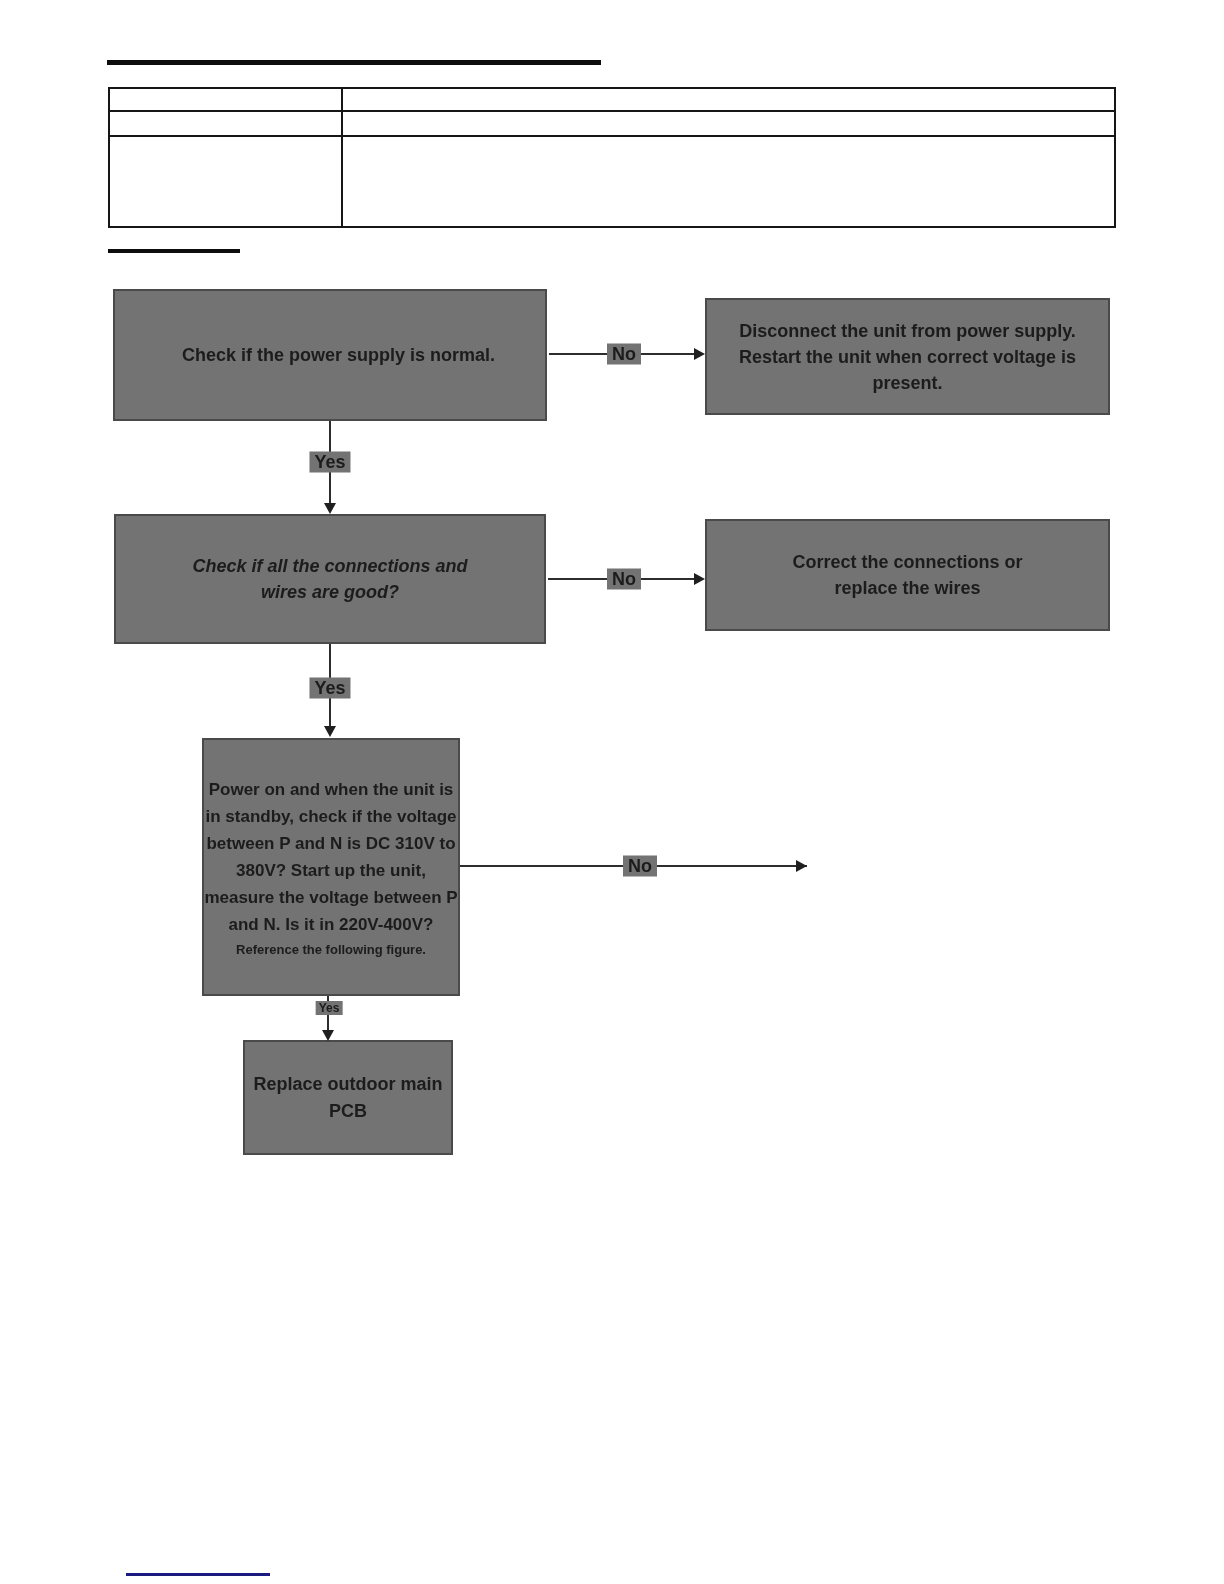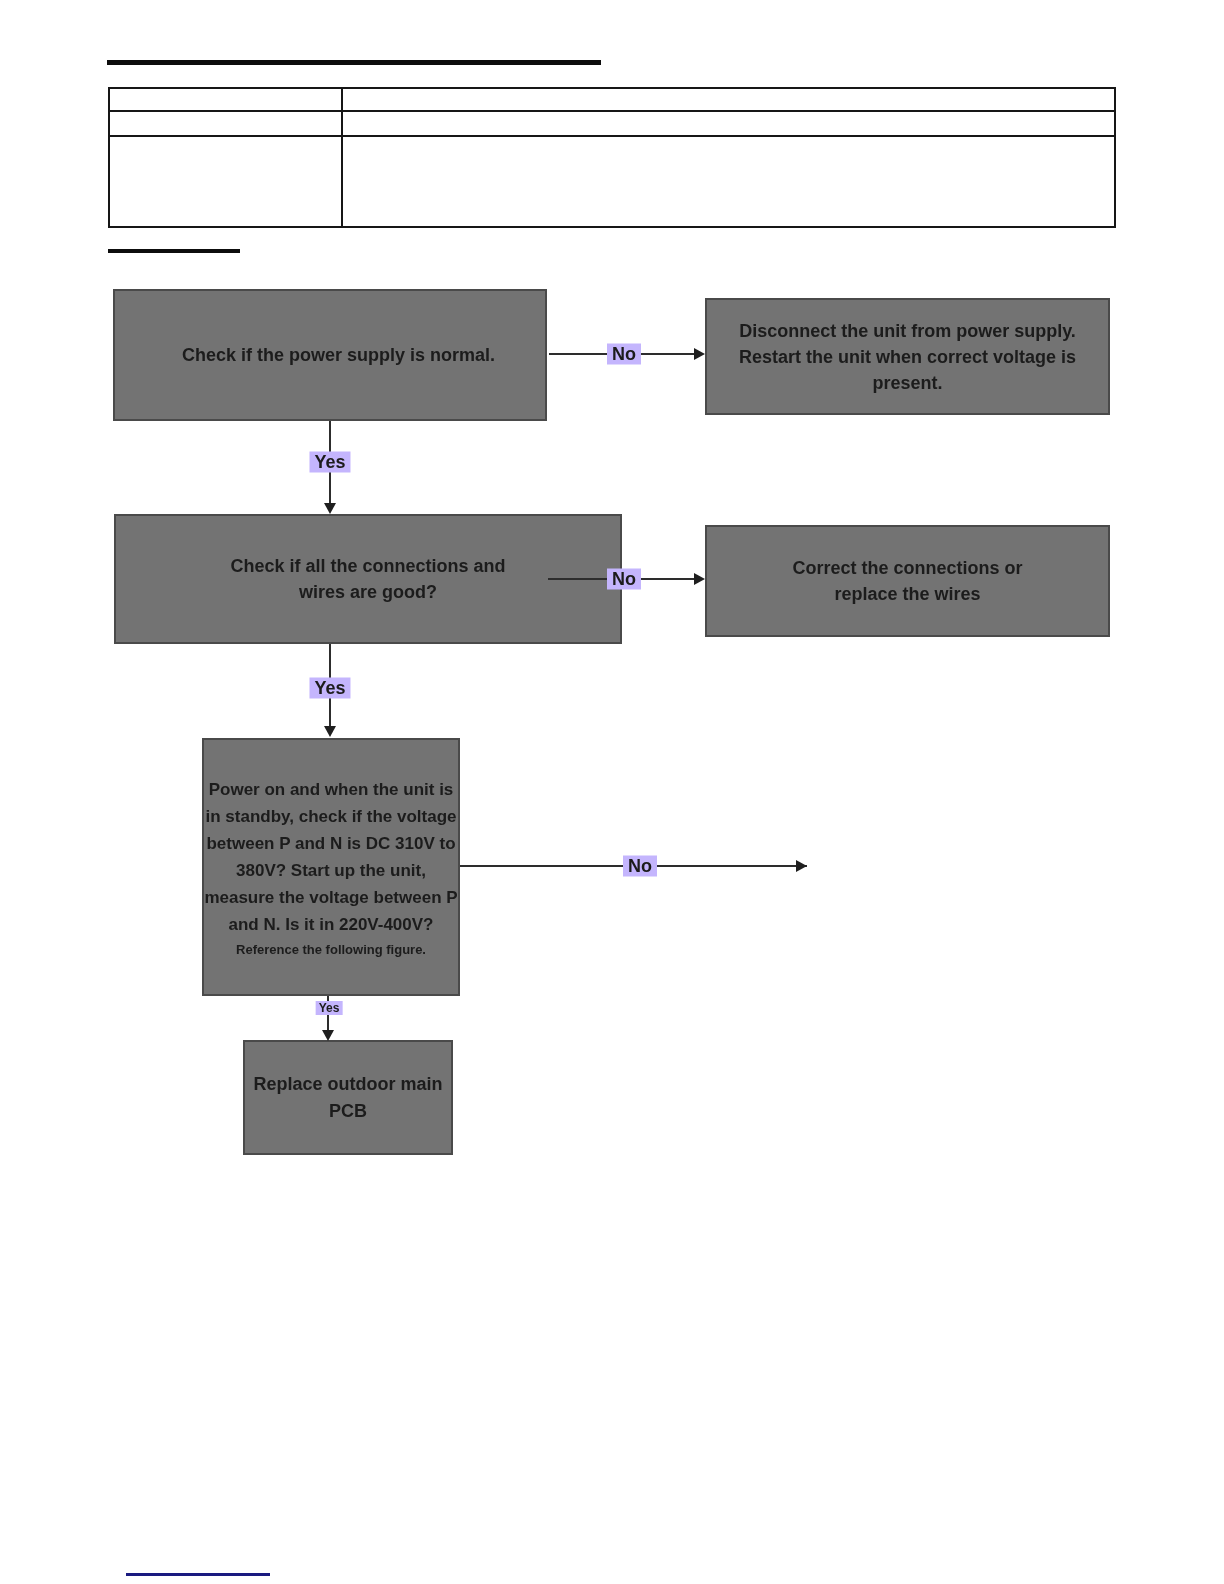--- a/index.html
+++ b/index.html
@@ -47,22 +47,22 @@
     justify-content: center;
     text-align: center;
     font-weight: bold;
     font-size: 18px;
     line-height: 26px;
     color: #1c1c1c;
     box-sizing: border-box;
   }
   .box-check-power       { left: 113px; top: 289px;  width: 434px; height: 132px; padding-left: 17px; }
   .box-disconnect        { left: 705px; top: 298px;  width: 405px; height: 117px; }
-  .box-check-connections { left: 114px; top: 514px;  width: 508px; height: 130px; }
-  .box-correct           { left: 705px; top: 519px;  width: 405px; height: 112px; margin-top: 6px; }
+  .box-check-connections { left: 114px; top: 514px;  width: 432px; height: 130px; font-style: italic; }
+  .box-correct           { left: 705px; top: 519px;  width: 405px; height: 112px; }
   .box-check-voltage     { left: 202px; top: 738px;  width: 258px; height: 258px;
                            font-size: 17px; line-height: 27px; align-items: center; }
   .box-replace-ipm       { left: 818px; top: 807px;  width: 168px; height: 112px; line-height: 27px; }
   .box-replace-pcb       { left: 243px; top: 1040px; width: 210px; height: 115px; line-height: 27px; }
 
   .wrap-380 { max-width: 380px; }
   .wrap-280 { max-width: 280px; }
   .wrap-260 { max-width: 260px; }
   .fc-note  { font-size: 13px; line-height: 16px; margin-top: 4px; font-weight: bold; }
 
@@ -94,21 +94,21 @@
   .arr-e2 { left: 694px; top: 573px; }
   .arr-e3 { left: 796px; top: 860px; }
   .arr-v1 { left: 324px; top: 503px; }
   .arr-v2 { left: 324px; top: 726px; }
   .arr-v3 { left: 322px; top: 1030px; }
 
   
   .edge-label {
     position: absolute;
     transform: translate(-50%, -50%);
-    background: #c4b5fd;
+    background: #737373;
     padding: 0 5px;
     font-weight: bold;
     font-size: 18px;
     color: #1c1c1c;
     white-space: nowrap;
   }
   .lbl-no1 { left: 624px; top: 354px; }
   .lbl-no2 { left: 624px; top: 579px; }
   .lbl-no3 { left: 640px; top: 866px; }
   .lbl-yes1 { left: 330px; top: 462px; }

